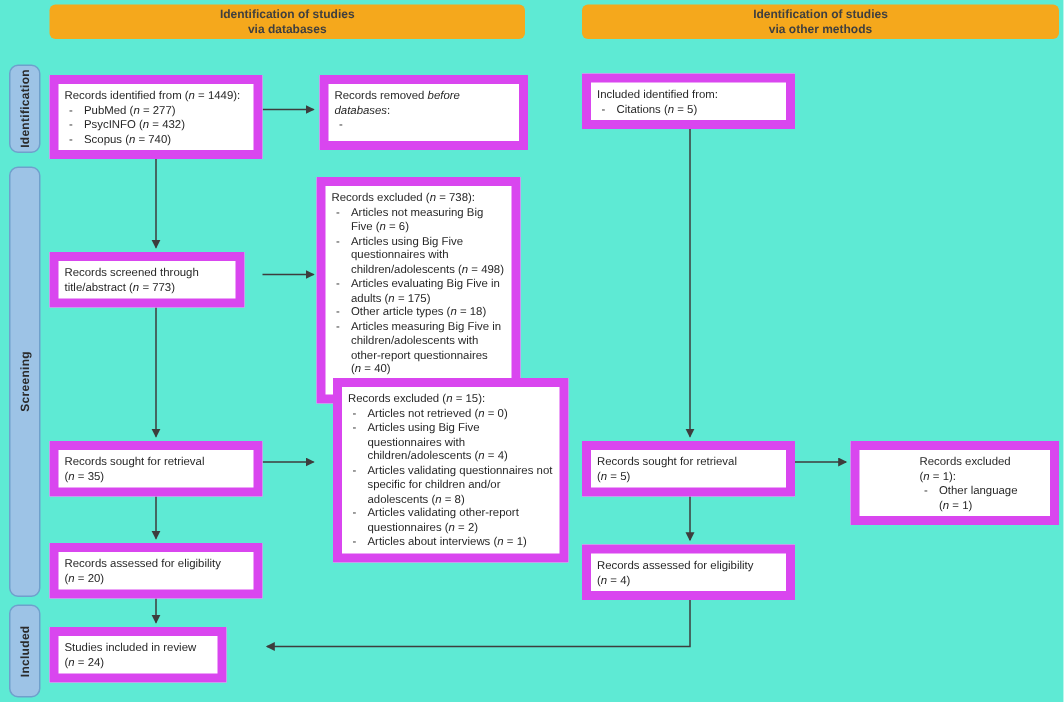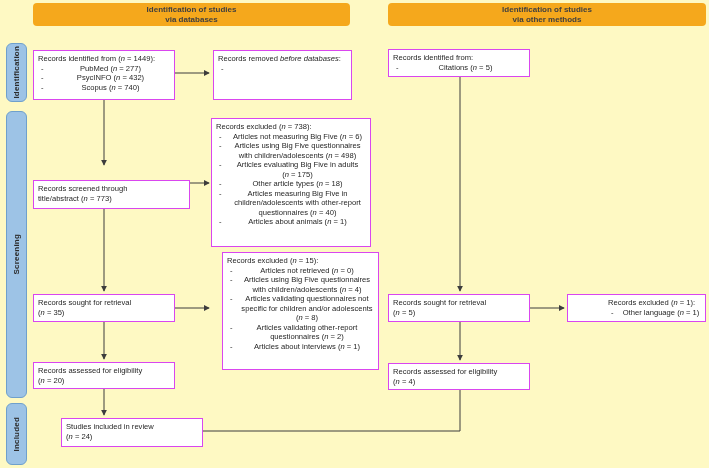--- a/index.html
+++ b/index.html
@@ -1,19 +1,19 @@
 <!DOCTYPE html>
 <html><head>
 <meta charset="utf-8">
 <style>
   html,body{margin:0;padding:0;background:#ffffff;}
   .canvas{
     position:relative;
     width:709px;height:468px;
-    background:#fef9c3;
+    background:#5eead4;
     font-family:"Liberation Sans","DejaVu Sans",sans-serif;
     color:#262626;
     overflow:hidden;
   }
   .hdr{
     position:absolute;
     background:#F5A81C;
     border-radius:4px;
     display:flex;flex-direction:column;
     align-items:center;justify-content:center;
@@ -32,29 +32,29 @@
     writing-mode:vertical-rl;
     transform:rotate(180deg);
     font-weight:bold;font-size:8px;
     color:#2b2b2b;
     white-space:nowrap;
     letter-spacing:0.2px;
   }
   .box{
     position:absolute;
     background:#ffffff;
-    border:1px solid #d946ef;
+    border:6px solid #d946ef;
     box-sizing:border-box;
     font-size:7.6px;line-height:9.5px;
     padding:3px 4px 3px 4px;
     color:#262626;
   }
   .li{display:flex;}
   .dash{flex:0 0 13px;padding-left:3px;box-sizing:border-box;}
-  .li-text{flex:1 1 auto;text-align:center;}
+  .li-text{flex:1 1 auto;}
   svg.arrows{position:absolute;left:0;top:0;pointer-events:none;}
   i{font-style:italic;}
 </style>
 </head>
 <body>
 
 <div class="canvas">
 
   <div class="hdr" style="left:33px;top:3px;width:317px;height:23px;">Identification of studies<br>via databases</div>
   <div class="hdr" style="left:388px;top:3px;width:318px;height:23px;">Identification of studies<br>via other methods</div>
@@ -101,38 +101,38 @@
           <span class="dash">-</span>
           <span class="li-text">PsycINFO (<i>n</i>&nbsp;=&nbsp;432)</span>
         </div>
         <div class="li">
           <span class="dash">-</span>
           <span class="li-text">Scopus (<i>n</i>&nbsp;=&nbsp;740)</span>
         </div>
       </div>
   </div>
 
-  <div class="box" style="left:33px;top:180px;width:157px;min-height:29px;">Records screened through<br>title/abstract (<i>n</i>&nbsp;=&nbsp;773)</div>
+  <div class="box" style="left:33px;top:168px;width:130px;min-height:29px;">Records screened through<br>title/abstract (<i>n</i>&nbsp;=&nbsp;773)</div>
 
   <div class="box" style="left:33px;top:294px;width:142px;min-height:28px;">Records sought for retrieval<br>(<i>n</i>&nbsp;=&nbsp;35)</div>
 
   <div class="box" style="left:33px;top:362px;width:142px;min-height:27px;">Records assessed for eligibility<br>(<i>n</i>&nbsp;=&nbsp;20)</div>
 
-  <div class="box" style="left:33px;top:418px;width:142px;min-height:29px;margin-left:28px;">Studies included in review<br>(<i>n</i>&nbsp;=&nbsp;24)</div>
+  <div class="box" style="left:33px;top:418px;width:118px;min-height:29px;">Studies included in review<br>(<i>n</i>&nbsp;=&nbsp;24)</div>
 
   <div class="box" style="left:213px;top:50px;width:139px;min-height:50px;">
     <div>Records removed <i>before databases</i>:</div>
     <div>
         <div class="li">
           <span class="dash">-</span>
         </div>
       </div>
   </div>
 
-  <div class="box" style="left:211px;top:118px;width:160px;min-height:129px;">
+  <div class="box" style="left:211px;top:118px;width:136px;min-height:129px;">
     <div>Records excluded (<i>n</i>&nbsp;=&nbsp;738):</div>
     <div>
         <div class="li">
           <span class="dash">-</span>
           <span class="li-text">Articles not measuring Big Five (<i>n</i>&nbsp;=&nbsp;6)</span>
         </div>
         <div class="li">
           <span class="dash">-</span>
           <span class="li-text">Articles using Big Five questionnaires with children/adolescents (<i>n</i>&nbsp;=&nbsp;498)</span>
         </div>
@@ -175,21 +175,21 @@
           <span class="li-text">Articles validating other-report questionnaires (<i>n</i>&nbsp;=&nbsp;2)</span>
         </div>
         <div class="li">
           <span class="dash">-</span>
           <span class="li-text">Articles about interviews (<i>n</i>&nbsp;=&nbsp;1)</span>
         </div>
       </div>
   </div>
 
   <div class="box" style="left:388px;top:49px;width:142px;min-height:28px;">
-    <div>Records identified from:</div>
+    <div>Included identified from:</div>
     <div>
         <div class="li">
           <span class="dash">-</span>
           <span class="li-text">Citations (<i>n</i>&nbsp;=&nbsp;5)</span>
         </div>
       </div>
   </div>
 
   <div class="box" style="left:388px;top:294px;width:142px;min-height:28px;">Records sought for retrieval<br>(<i>n</i>&nbsp;=&nbsp;5)</div>
 

